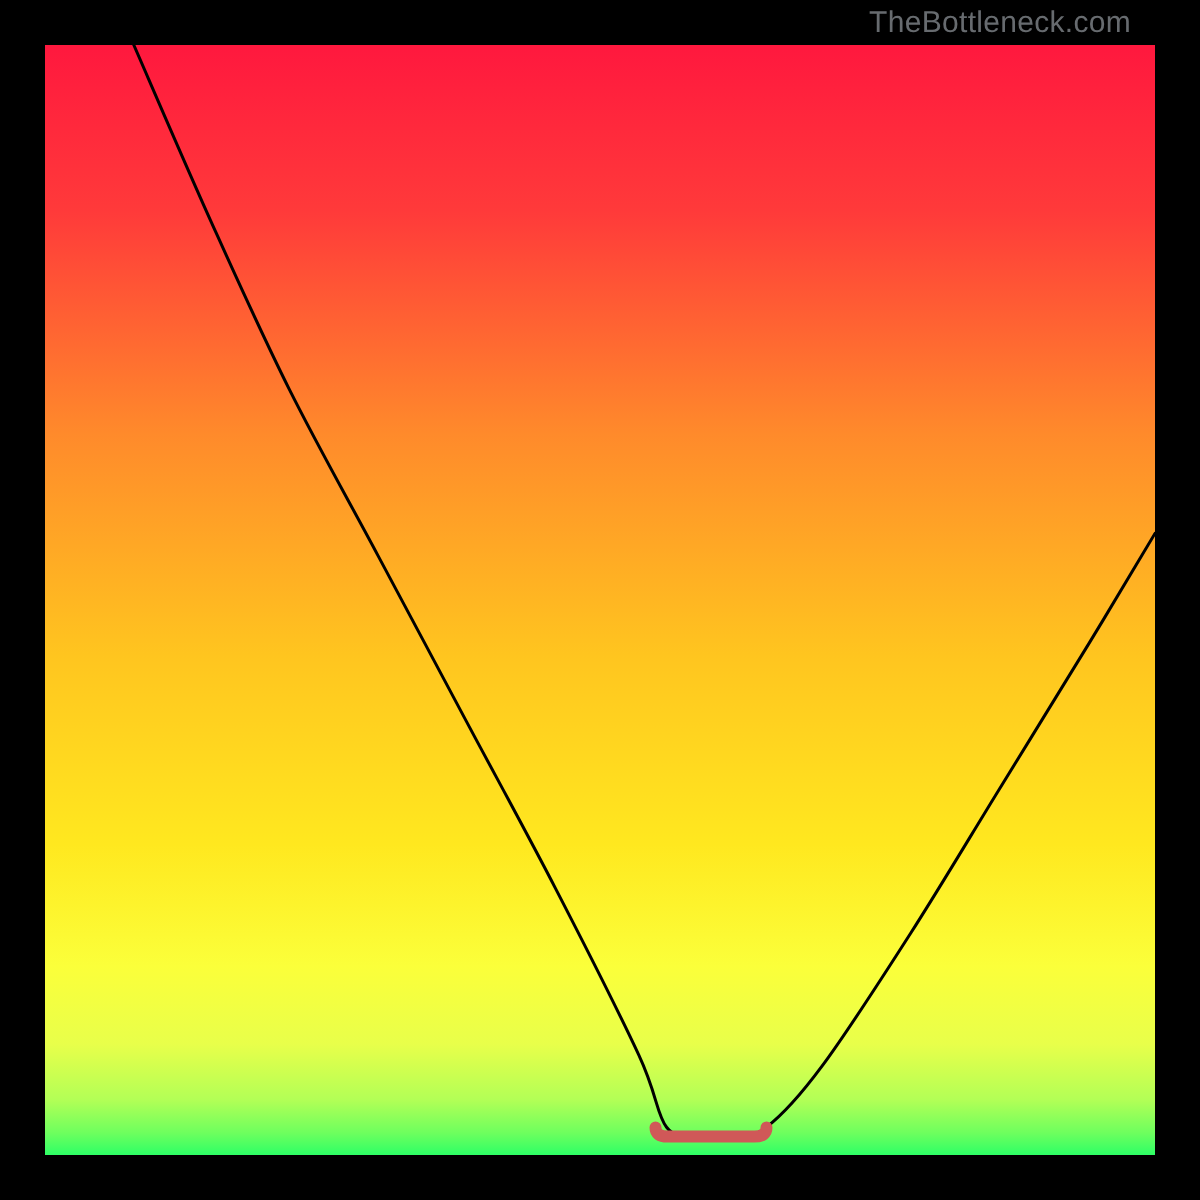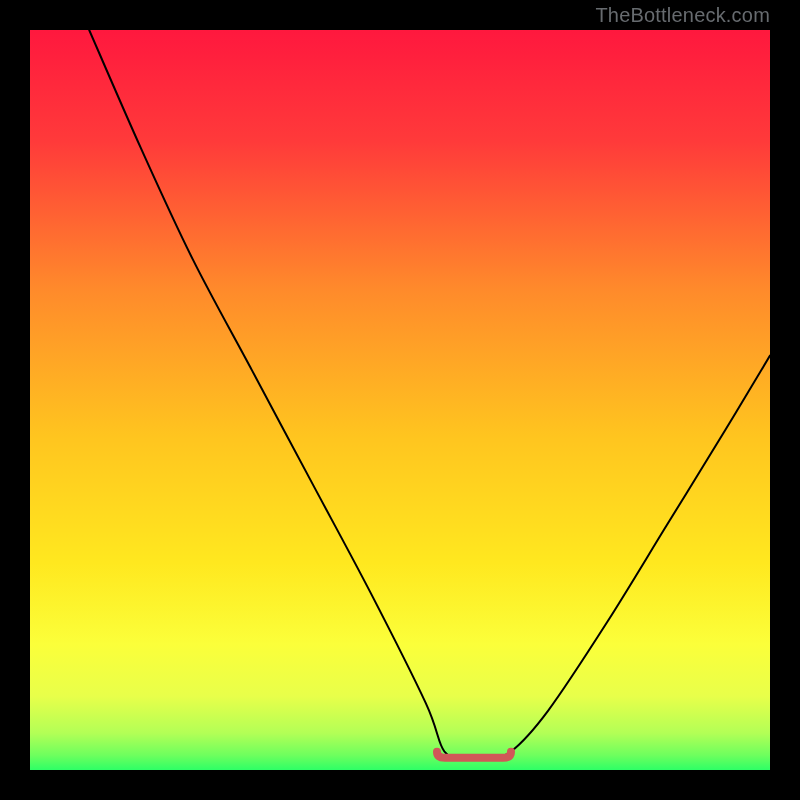--- a/index.html
+++ b/index.html
@@ -27,21 +27,21 @@
   .curve-layer {
     position: absolute;
     left: 0;
     top: 0;
     width: 100%;
     height: 100%;
   }
   .watermark {
     position: absolute;
     top: 4px;
-    right: 30px;
+    right: 46px;
     font-family: Arial, Helvetica, sans-serif;
     font-size: 20px;
     font-weight: 500;
     color: #676b6f;
     letter-spacing: 0.2px;
   }
 </style>
 </head>
 <body>
 

